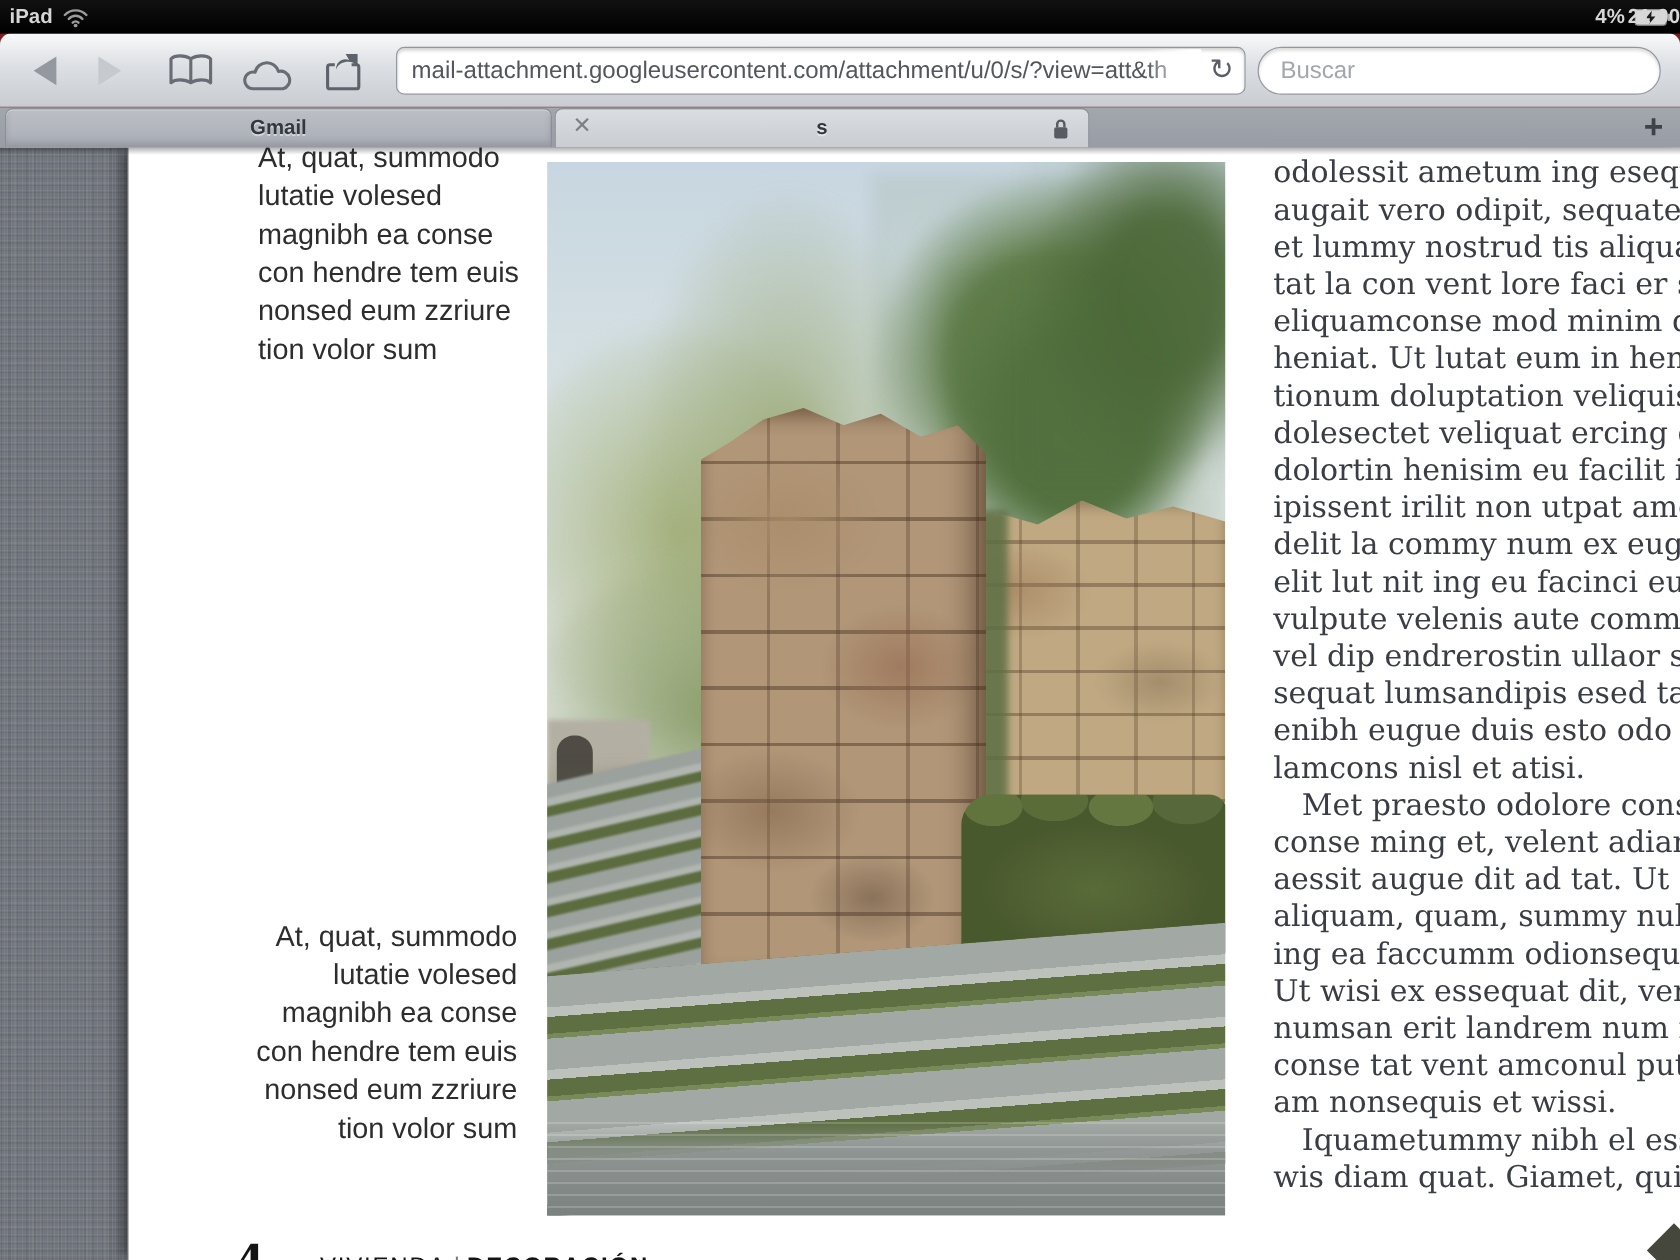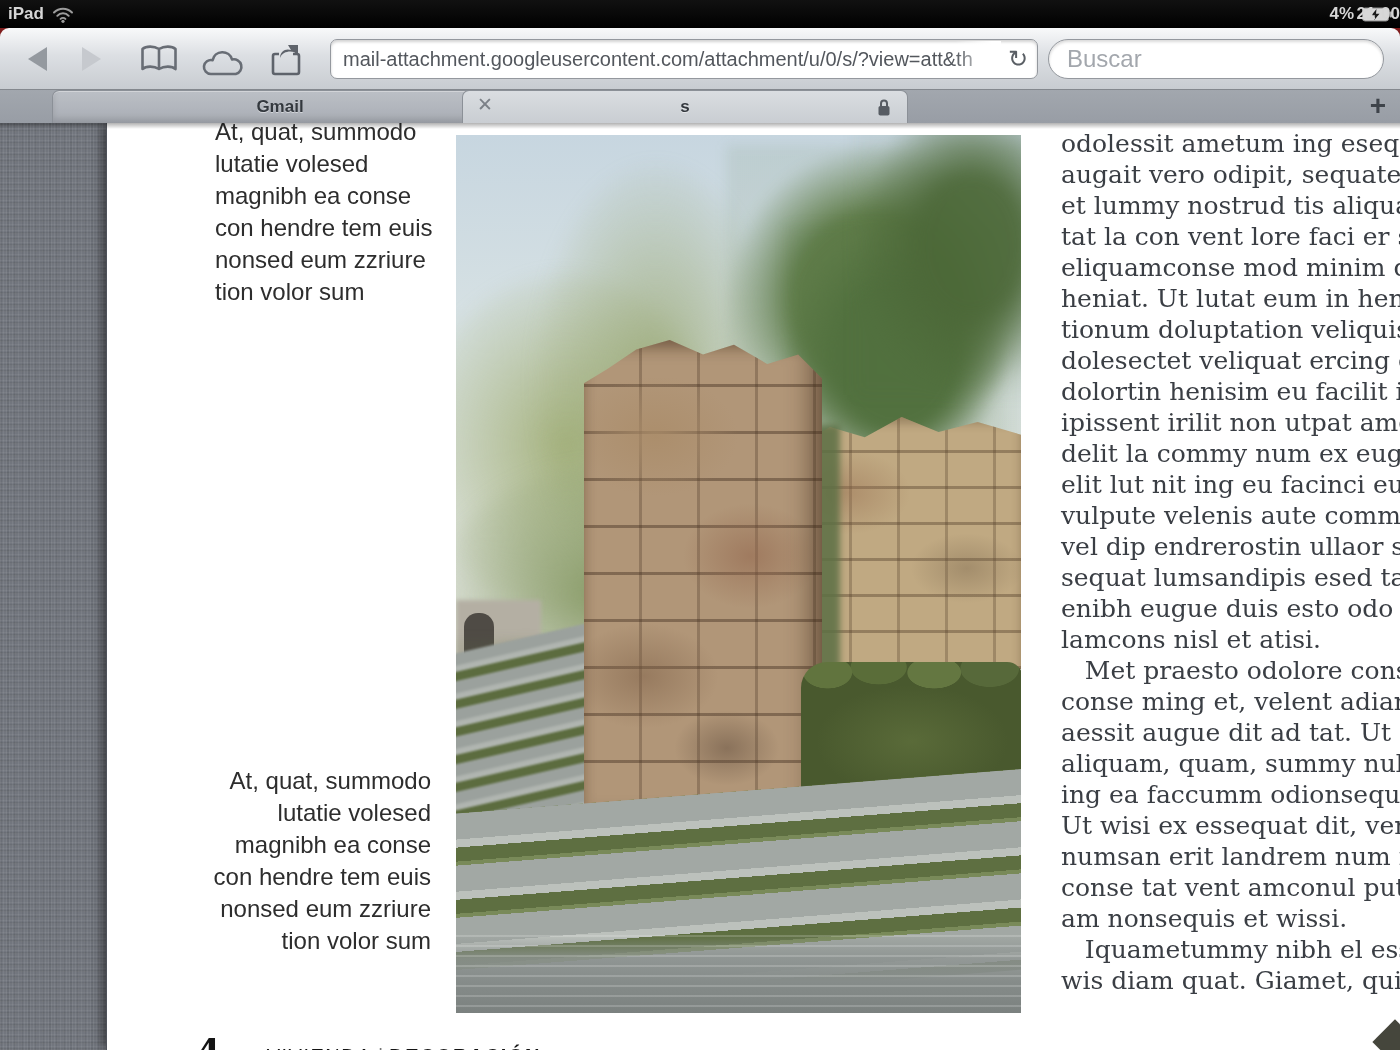--- a/index.html
+++ b/index.html
@@ -35,36 +35,36 @@
     font-size:20px; color:#53575d; line-height:38px; padding-left:12px;
     white-space:nowrap; overflow:hidden;
   }
   .url-fade { position:absolute; right:36px; top:1px; bottom:1px; width:46px;
     background:linear-gradient(90deg, rgba(255,255,255,0), #fff 80%); }
   .reload-btn { position:absolute; right:9px; top:0; line-height:38px; font-size:24px; color:#5a5f65; cursor:pointer; }
   .search-field {
     position:absolute; left:1048px; top:11px; width:336px; height:40px;
     background:#fff; border:1px solid #94989e; border-radius:20px;
     box-shadow:inset 0 2px 3px rgba(0,0,0,.15);
-    font-size:24px; color:#a3a7ad; line-height:38px; padding-left:18px;
+    font-size:20px; color:#a3a7ad; line-height:38px; padding-left:18px;
   }
   
   .tab-bar {
     position:absolute; left:0; top:90px; width:1400px; height:33px;
     background:linear-gradient(#a2a7ae,#989da5);
   }
   .tab { position:absolute; top:0; height:33px; border-radius:7px 7px 0 0;
     border:1px solid #8b9097; border-bottom:none; cursor:pointer; }
   .tab .tab-label {
     display:block; text-align:center; line-height:31px; font-size:17px; font-weight:bold;
     color:#33383e; text-shadow:0 1px 0 rgba(255,255,255,.45);
     overflow:hidden; white-space:nowrap;
   }
   .tab.inactive { background:linear-gradient(#bcc0c6,#a8acb4);
-    box-shadow:inset 0 1px 0 rgba(255,255,255,.35), inset 0 -4px 6px rgba(0,0,0,.12);margin-left:48px; }
+    box-shadow:inset 0 1px 0 rgba(255,255,255,.35), inset 0 -4px 6px rgba(0,0,0,.12); }
   .tab.active { background:linear-gradient(#dadde1,#c9cdd2); z-index:2; }
   .tab-gmail    { left:4px;    width:456px; }
   .tab-current  { left:462px;  width:446px; }
   .tab-facebook { left:910px;  width:446px; }
   .tab-close { position:absolute; left:14px; top:2px; font-size:19px; color:#7b8087; cursor:pointer; }
   .tab-lock  { position:absolute; right:16px; top:7px; }
   .new-tab-btn { position:absolute; left:1356px; top:0; width:44px; height:33px;
     text-align:center; line-height:31px; font-size:28px; font-weight:bold; color:#3e434a; cursor:pointer; }
   
   .content { position:absolute; left:0; top:123px; width:1400px; height:927px; background:#fff; overflow:hidden; }

